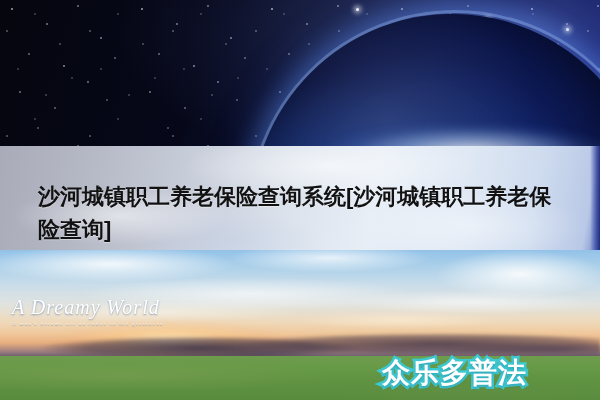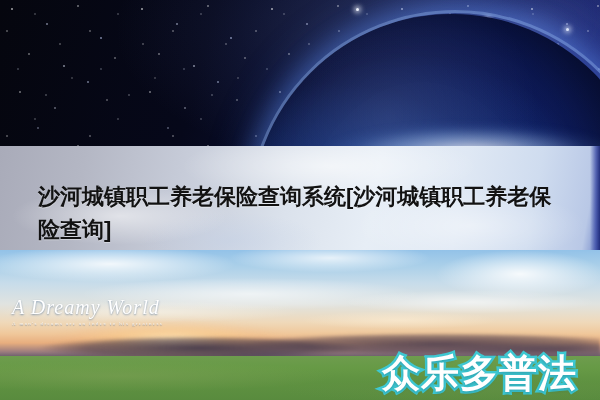--- a/index.html
+++ b/index.html
@@ -253,21 +253,21 @@
     letter-spacing: 1.4px;
     text-shadow: 0 1px 1px rgba(70,100,140,0.6);
     white-space: nowrap;
   }
 
   
   .wm-brand {
     position: absolute;
     left: 382px;
     top: 352px;
-    font-size: 38px;
+    font-size: 28px;
     font-weight: 700;
     line-height: 42px;
     color: #ffffff;
     letter-spacing: 1px;
     white-space: nowrap;
     -webkit-text-stroke: 5px #3ec8d2;
     paint-order: stroke fill;
     text-shadow: 0 2px 3px rgba(20,90,110,0.30);
   }
 </style>

